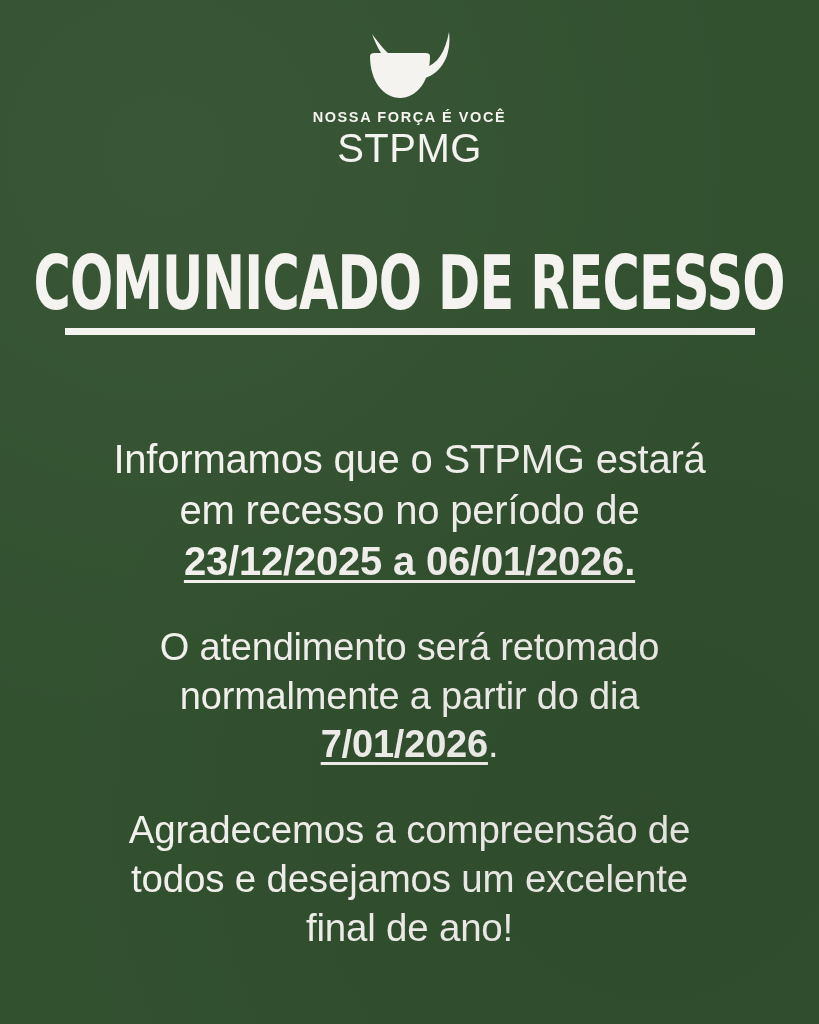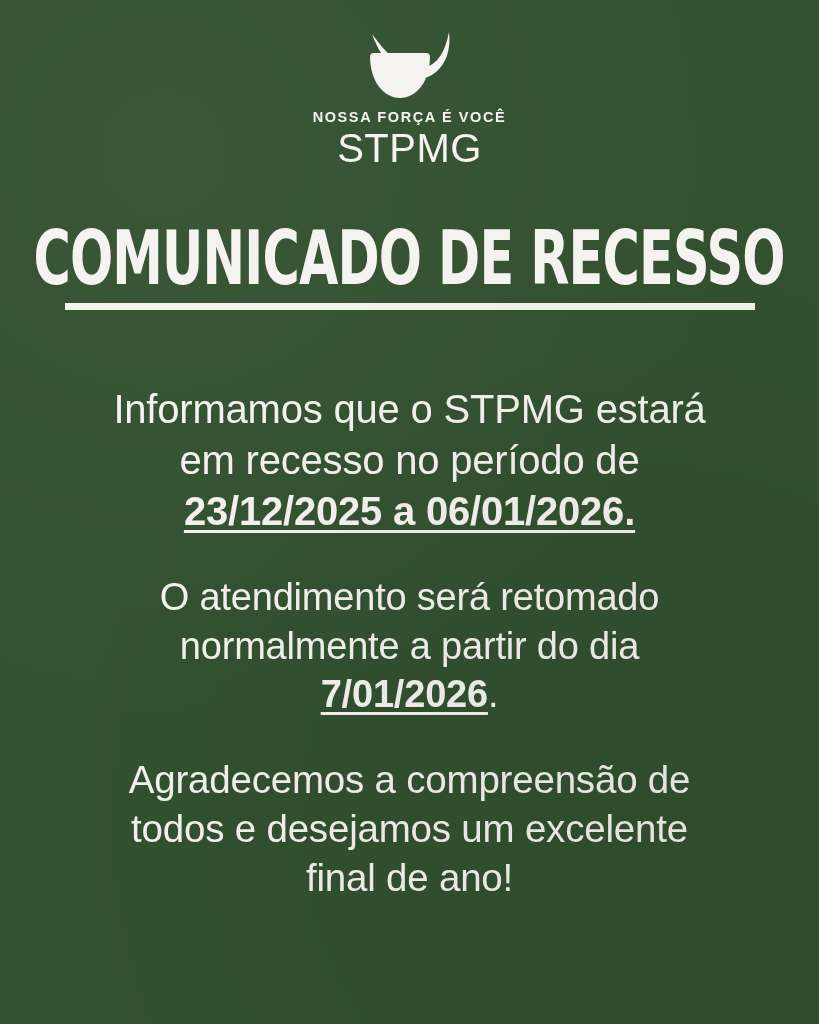--- a/index.html
+++ b/index.html
@@ -27,20 +27,21 @@
   }
   .poster {
     position: relative;
     width: 819px;
     height: 1024px;
     box-sizing: border-box;
     display: flex;
     flex-direction: column;
     align-items: center;
     padding-top: 28px;
+    gap: 25px;
   }
 
   
   .logo-block {
     display: flex;
     flex-direction: column;
     align-items: center;
     width: 100%;
   }
   .logo-mark {

